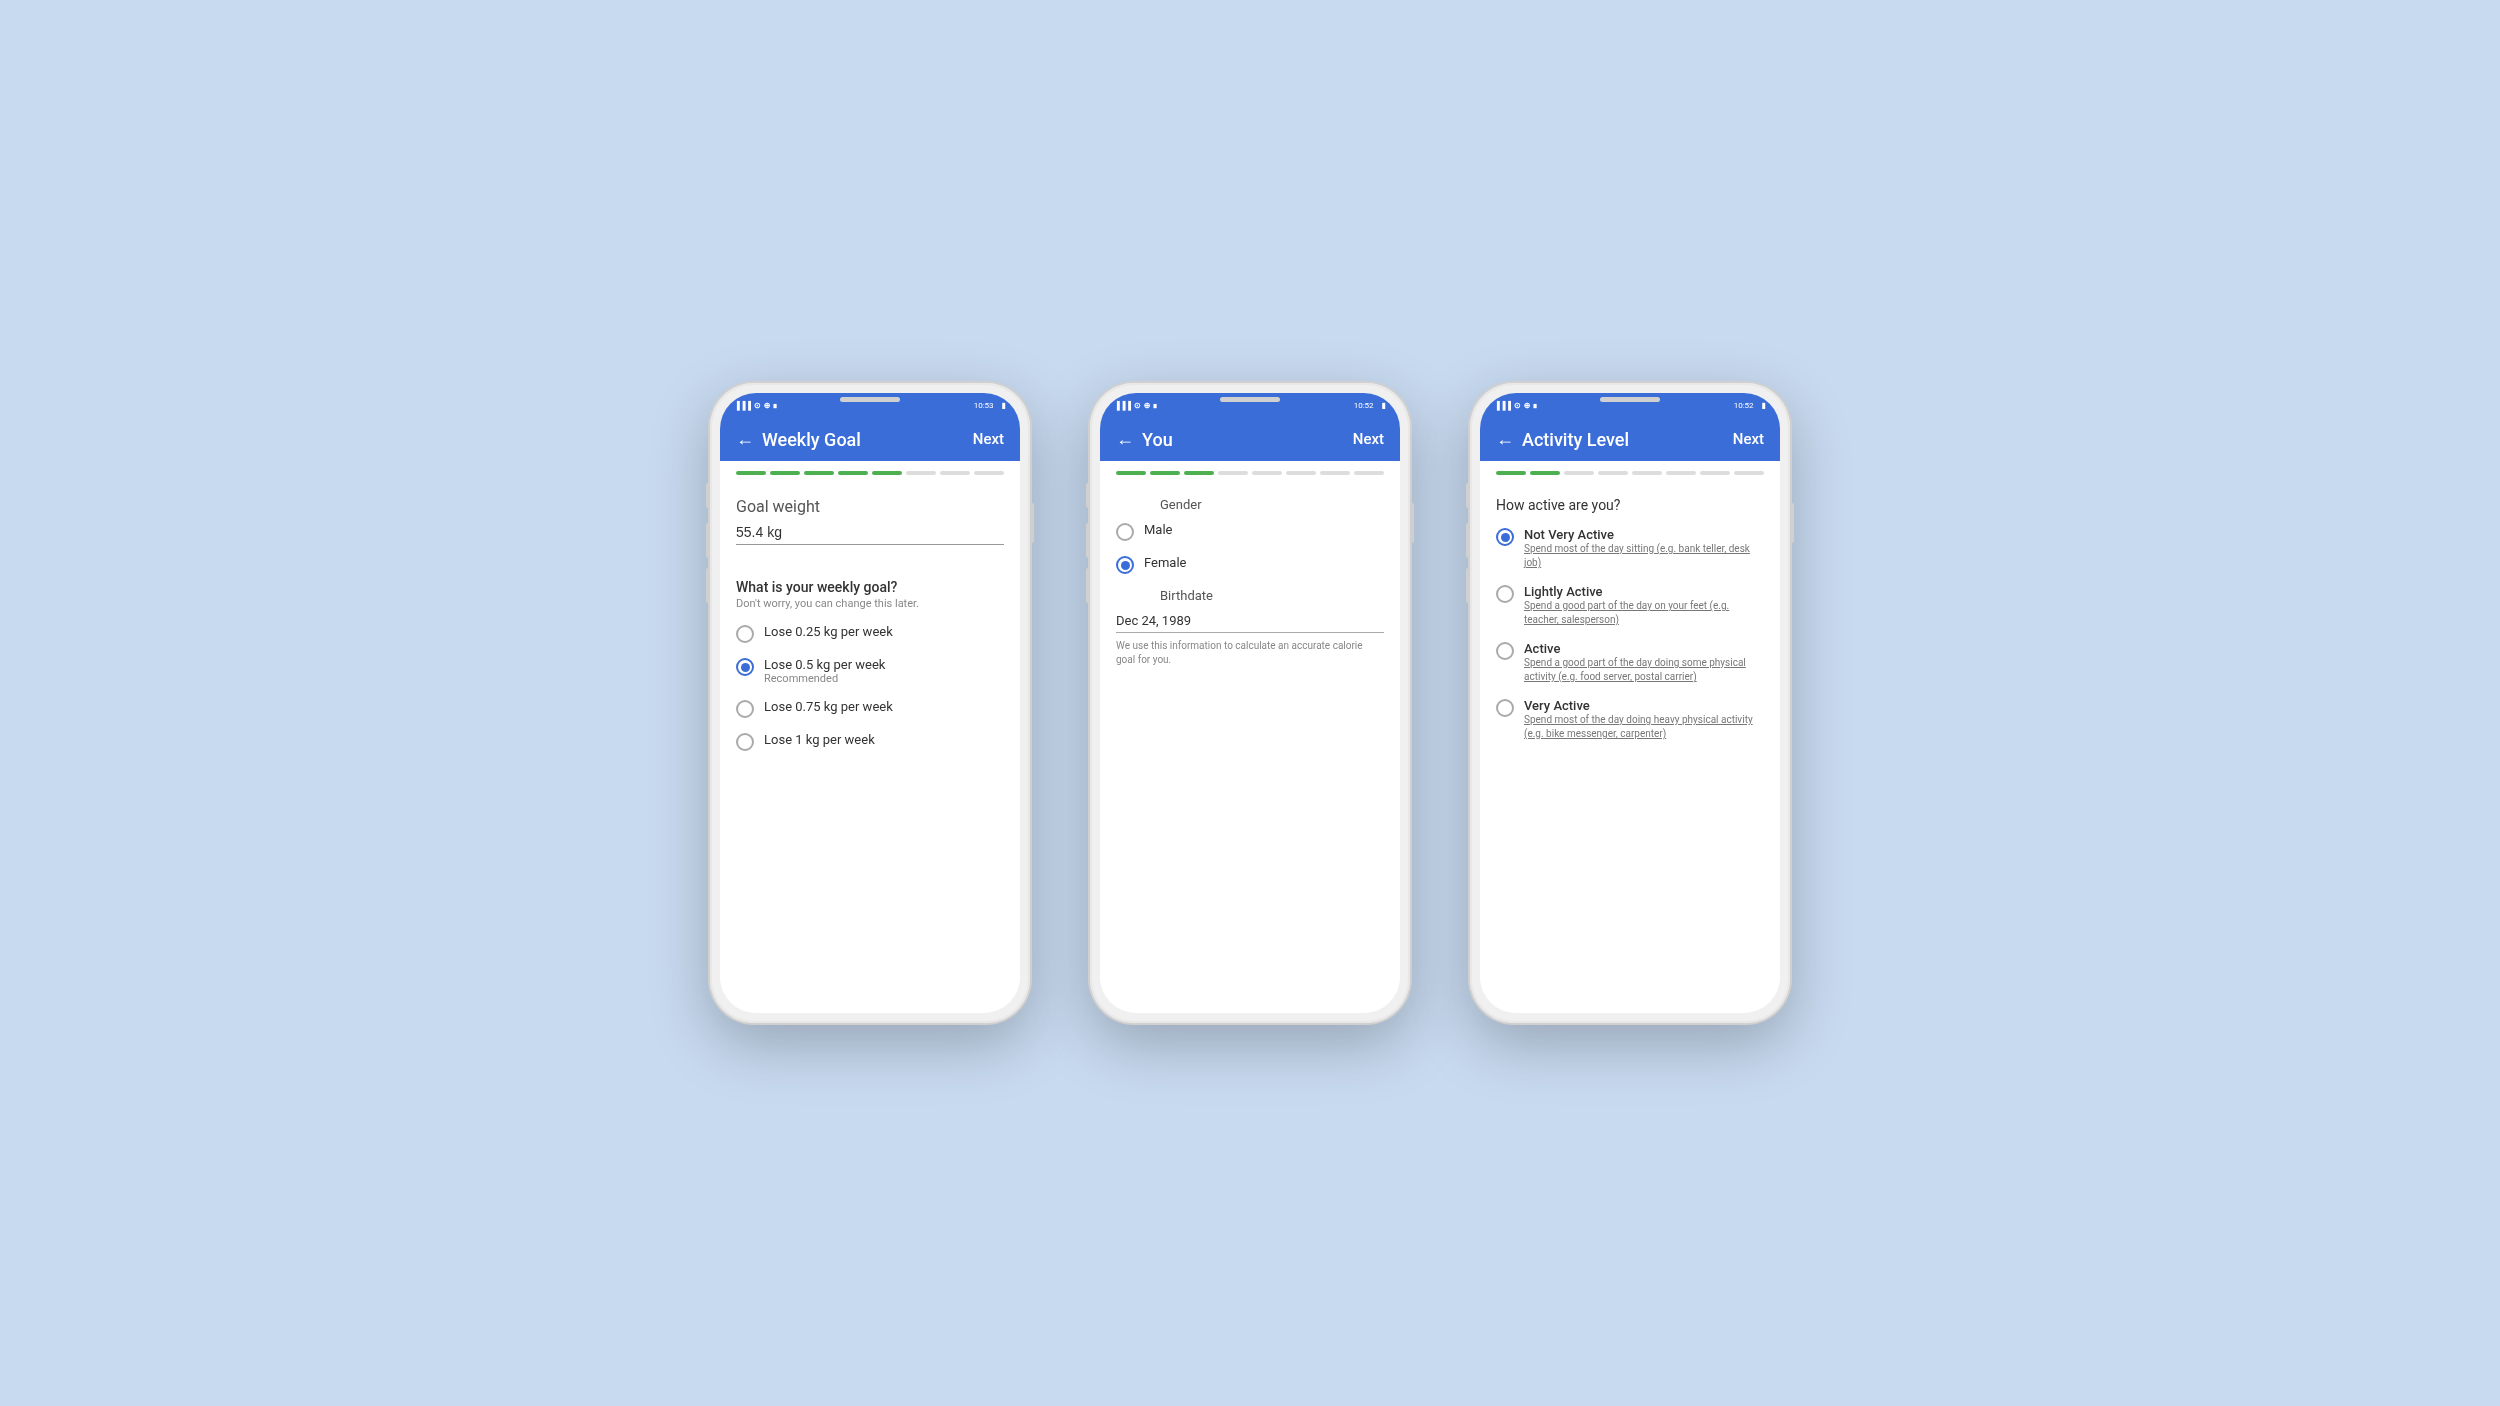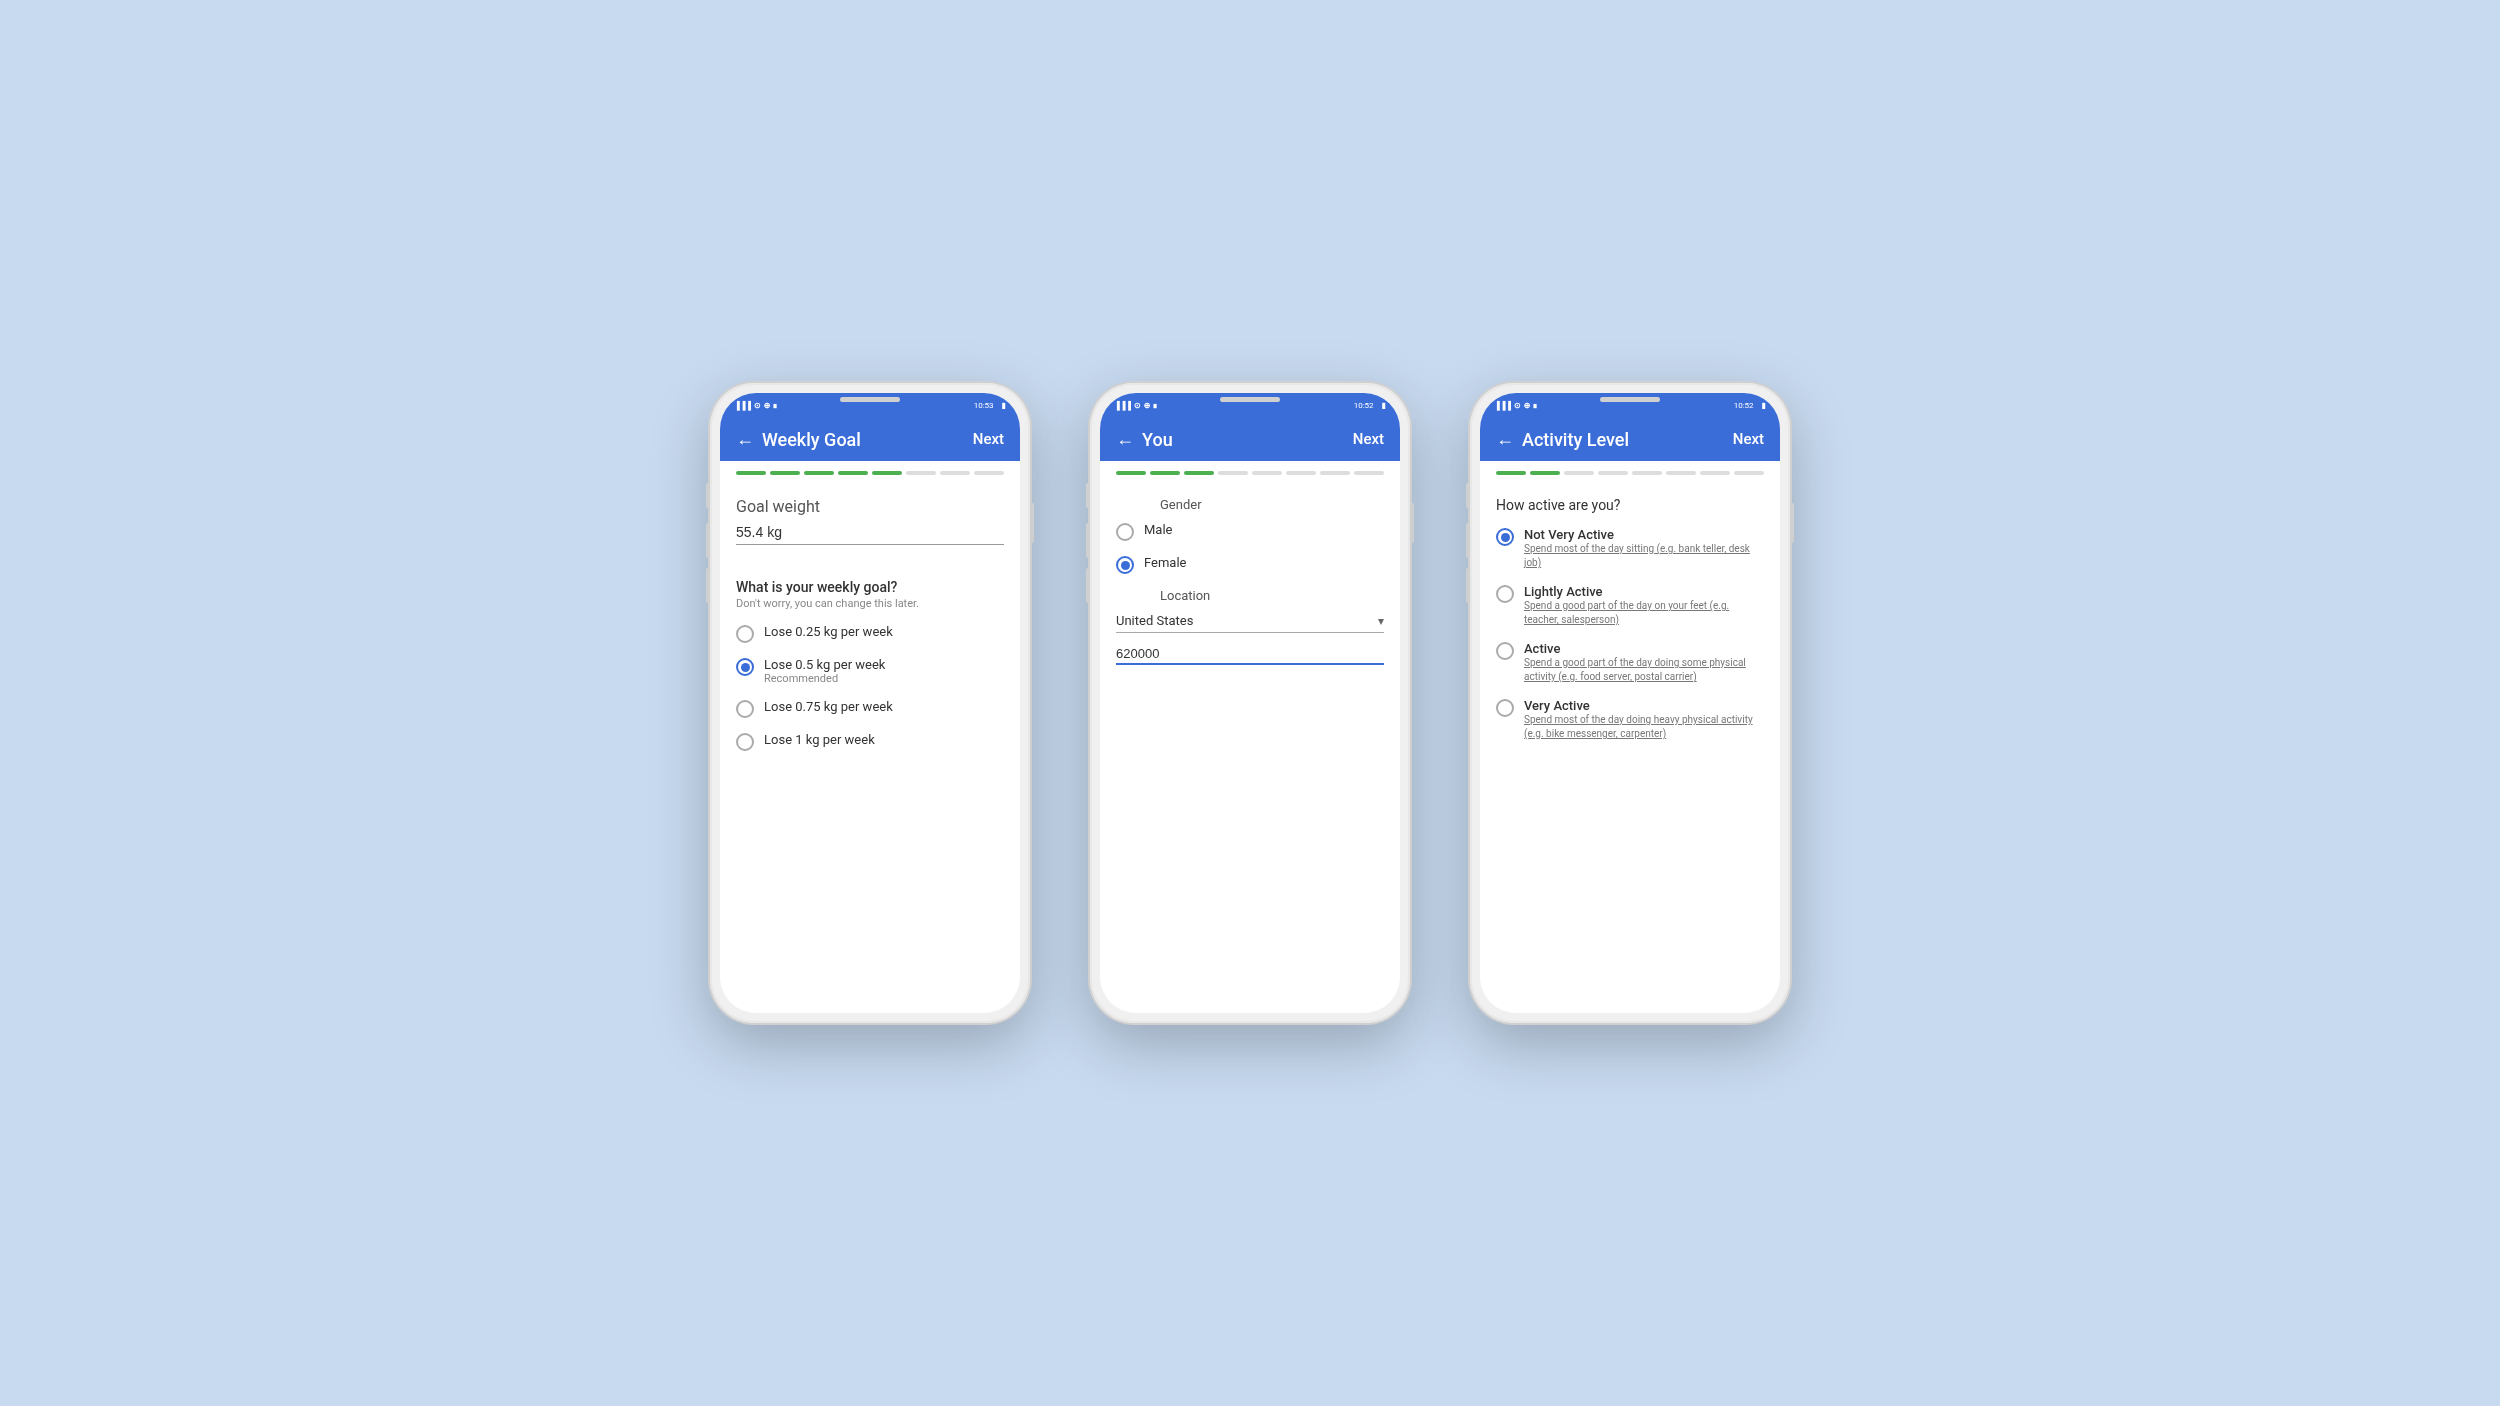--- a/index.html
+++ b/index.html
@@ -437,31 +437,28 @@
 
         <div class="radio-option">
           <div class="radio-circle"></div>
           <div class="radio-label">Male</div>
         </div>
         <div class="radio-option">
           <div class="radio-circle selected"></div>
           <div class="radio-label">Female</div>
         </div>
 
-
-        <div style="margin-top:4px;">
-          <div class="field-label">Location</div>
-          <div class="dropdown-row">
-            <span style="font-size:13px;color:#333;">United States</span>
-            <span class="chevron-down">▾</span>
-          </div>
-          <div style="border-bottom:2px solid #3a6dd8; margin-top:2px;">
-            <input class="text-input-field input-active" type="text" value="620000" style="border: none; margin: 0px; padding: 2px 0px; font-size: 13px; width: 100%;">
-          </div>
-        </div>
+        <div style="margin-top:8px;">
+          <div class="field-label">Birthdate</div>
+          <div class="dropdown-row" style="border-bottom:1px solid #aaa; padding-bottom:4px; margin-bottom:6px;">
+            <span style="font-size:13px;color:#333;">Dec 24, 1989</span>
+          </div>
+          <div class="helper-text">We use this information to calculate an accurate calorie goal for you.</div>
+        </div>
+
       </div>
     </div>
   </div>
 </div>
 
 <div class="phone-wrapper">
   <div class="phone-shell">
     <div class="btn-right"></div>
     <div class="btn-left1"></div>
     <div class="btn-left2"></div>

